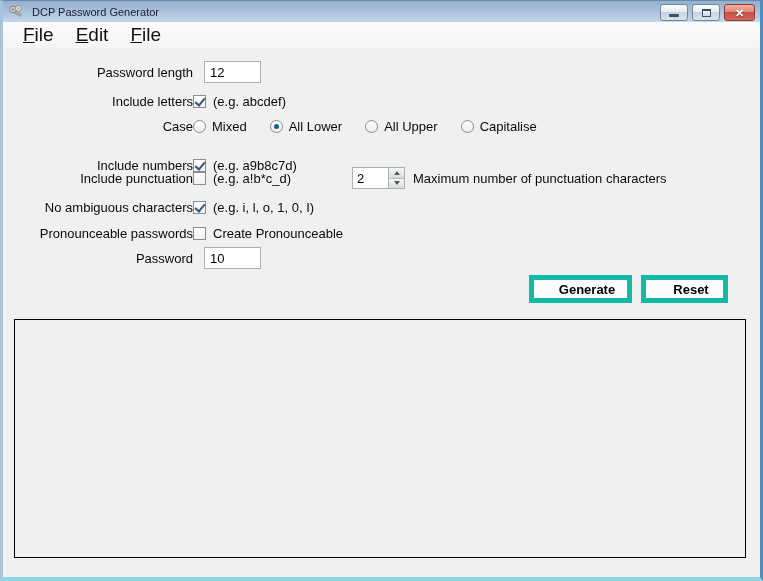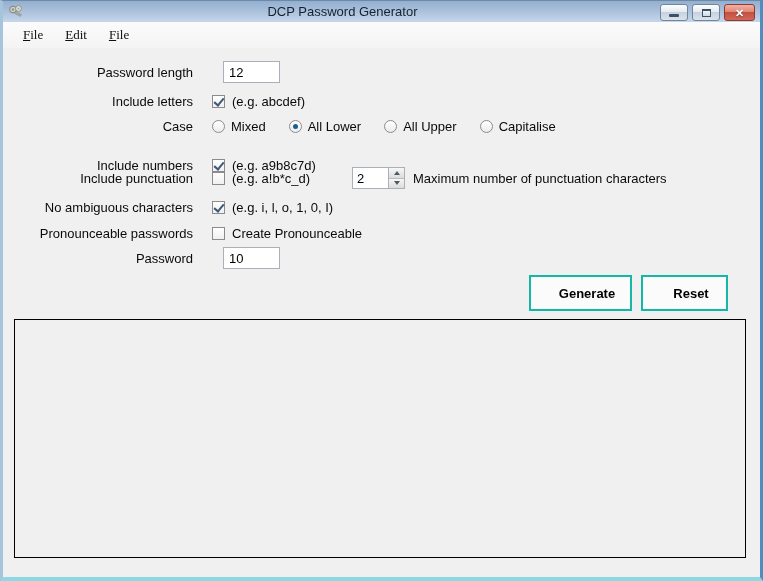--- a/index.html
+++ b/index.html
@@ -16,49 +16,49 @@
   }
 
   
   .titlebar {
     height:21px;
     background:linear-gradient(#93afd0, #aec3dd 55%, #c7d7ea);
     display:flex; align-items:center;
     padding:0 5px;
   }
   .app-icon { width:17px; height:16px; display:flex; align-items:center; }
-  .title { font-size:13px; color:#15222f; flex:1; white-space:nowrap;text-align:center; }
+  .title { font-size:11px; color:#15222f; margin-left:7px; flex:1; white-space:nowrap; }
   .tb-buttons { display:flex; gap:4px; align-items:flex-start; padding-top:2px; }
   .tb-btn {
     width:28px; height:17px; border:1px solid #70869b; border-radius:3px;
     background:linear-gradient(#fdfdfd, #e4ebf2 45%, #c6d2df 50%, #dae3ec);
     display:flex; align-items:center; justify-content:center; padding:0; cursor:default;
   }
   .glyph-min { width:10px; height:3px; background:#3d5166; border-radius:1px; margin-top:6px; }
   .glyph-max { width:9px; height:8px; border:1px solid #3d5166; border-top:2px solid #3d5166; background:linear-gradient(#eef3f8,#cfd9e4); }
   .tb-btn.close {
     width:31px;
     background:linear-gradient(#f0b0a4, #e08875 45%, #c4503f 50%, #d2685a);
     border-color:#8e3a31;
   }
   .glyph-close::before { content:"✕"; color:#fff; font-weight:bold; font-size:11px; line-height:1; text-shadow:0 1px 1px rgba(0,0,0,.45); }
 
   
   .menubar {
     height:26px; background:linear-gradient(#fbfbfb,#f4f4f4);
     display:flex; align-items:center; padding-left:9px;
   }
-  .menu-item { display:inline-block; padding:4px 11px; font-size:13px; color:#101010;font-family:Liberation Serif, serif; }
+  .menu-item { display:inline-block; padding:4px 11px; font-size:19px; color:#101010; }
   .menu-item::first-letter { text-decoration:underline; }
 
   
   .client { position:relative; height:calc(100% - 47px); background:#f0f0f0; }
 
   .row { position:absolute; left:0; right:0; display:flex; align-items:center; height:22px; font-size:13px; color:#0a0a0a; }
-  .lbl { width:190px; text-align:right; margin-right:19px; white-space:nowrap; }
+  .lbl { width:190px; text-align:right; white-space:nowrap; }
   .hint { white-space:nowrap; }
 
   .textbox {
     width:57px; height:22px; border:1px solid #a9b0b7; background:#fff;
     font:13px "Liberation Sans", sans-serif; padding:1px 5px; color:#000;margin-left:11px;
   }
 
   .checkbox {
     width:13px; height:13px; border:1px solid #8c8c8c;
     background:linear-gradient(#ffffff,#f0f0f0); position:relative; margin-right:7px; flex:0 0 auto;
@@ -82,21 +82,21 @@
   .spinner { position:absolute; left:349px; top:0; display:flex; width:53px; height:22px; border:1px solid #a9b0b7; background:#fff; }
   .spin-input { border:none; min-width:0; flex:1; font:13px "Liberation Sans", sans-serif; padding:1px 4px; background:#fff; outline:none; color:#000; }
   .spin-btns { width:16px; display:flex; flex-direction:column; border-left:1px solid #a9b0b7; }
   .spin-up,.spin-down { flex:1; display:flex; align-items:center; justify-content:center; background:linear-gradient(#f7f7f7,#dcdcdc); }
   .spin-up { border-bottom:1px solid #b5bcc2; }
   .tri-up { width:0; height:0; border-left:3px solid transparent; border-right:3px solid transparent; border-bottom:4px solid #4c5b66; }
   .tri-down { width:0; height:0; border-left:3px solid transparent; border-right:3px solid transparent; border-top:4px solid #4c5b66; }
   .max-label { position:absolute; left:410px; white-space:nowrap; }
 
   .action-btn {
-    position:absolute; height:36px; background:#fbfbfb; border:2px solid #14b8a6;
+    position:absolute; height:28px; background:#fbfbfb; border:5px solid #14b8a6;
     font:bold 13px "Liberation Sans", sans-serif; color:#000; cursor:default;padding-left:19px;
   }
 
   .output-box {
     position:absolute; left:11px; top:271px; width:732px; height:239px;
     border:1px solid #000; background:#f0f0f0;
   }
 </style>
 </head>
 <body>

